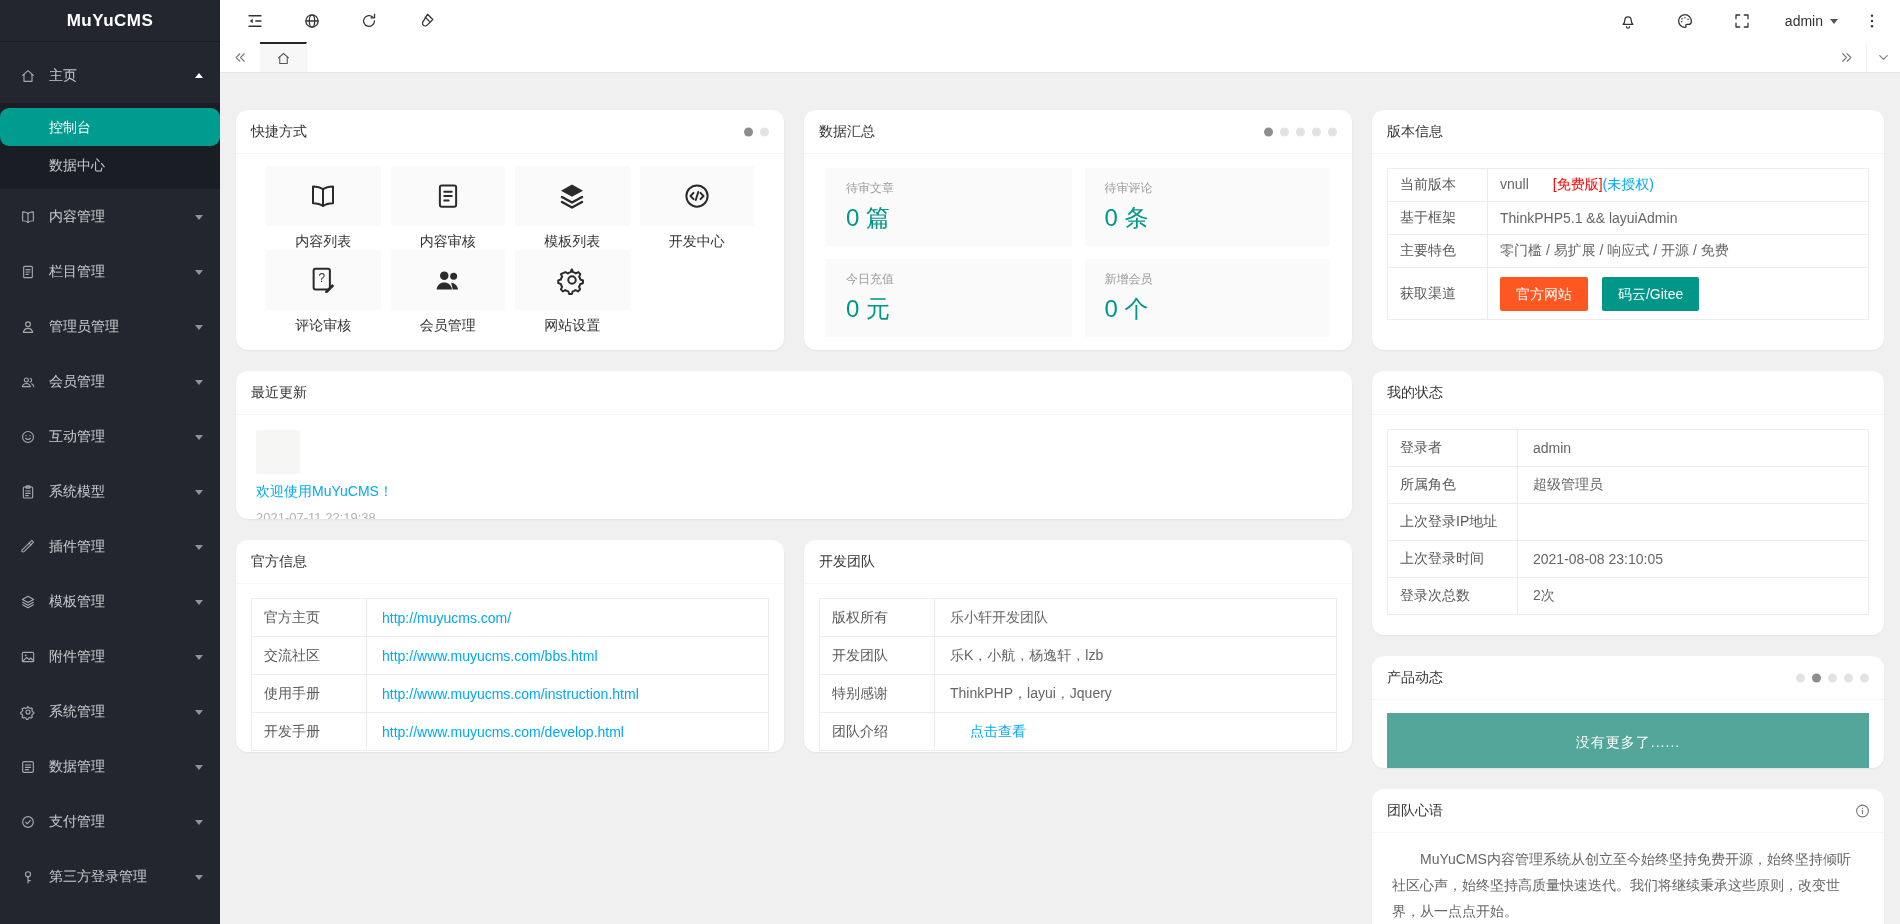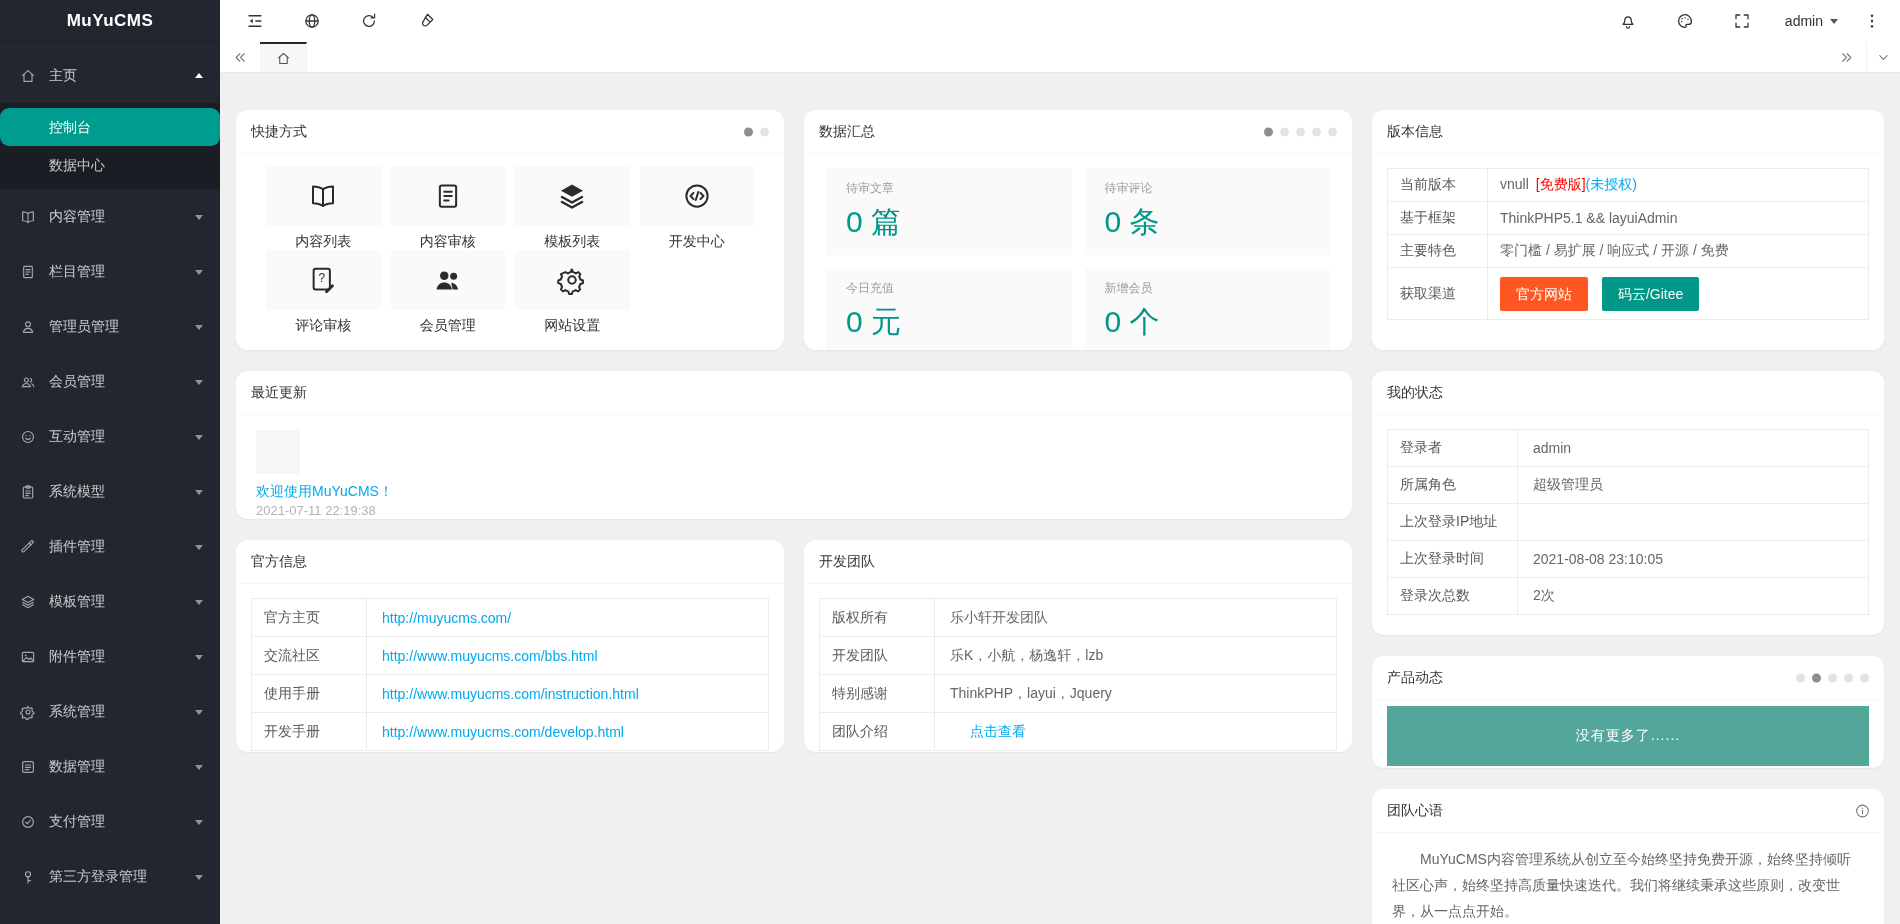--- a/index.html
+++ b/index.html
@@ -62,45 +62,45 @@
   .sc-grid{padding:12px 30px; display:grid; grid-template-columns:repeat(4,1fr); gap:1px 10px;}
   .sc-item{text-align:center; cursor:pointer;}
   .sc-iconbox{height:60px; background:#fafafa; display:flex; align-items:center; justify-content:center;}
   .icn-sc{width:30px; height:30px; color:#2b2b2b; stroke-width:1.6;}
   .sc-label{margin-top:7px; font-size:14px; color:#333; line-height:16px;}
 
   
   .st-grid{padding:14px 22px; display:grid; grid-template-columns:1fr 1fr; gap:13px;}
   .st-box{background:#fafafa; padding:12px 20px;}
   .st-label{font-size:12px; color:#9c9c9c;}
-  .st-value{font-size:30px; color:var(--teal); margin-top:5px;}
+  .st-value{font-size:24px; color:var(--teal); margin-top:5px;}
 
   
   .tbl{width:calc(100% - 30px); margin:14px 15px 0; border-collapse:collapse;}
   .tbl td{border:1px solid #ececec; padding:7px 12px; font-size:14px; color:#666;}
   .tbl td.lbl{color:#595959;}
   .v-tbl td{height:31px;} .v-tbl td.lbl{width:100px;}
   .v-tbl .btn-row{height:52px; padding:8px 12px;}
   .info-tbl td{height:38px; padding:0 15px;} .info-tbl td.lbl{width:115px; padding:0 12px;}
   .st-tbl td{height:37px; padding:0 15px;} .st-tbl td.lbl{width:130px; padding:0 12px;}
-  .red{color:var(--red); margin-left:7px;}
+  .red{color:var(--red); margin-left:24px;}
   .blue, a.link{color:var(--link); text-decoration:none; cursor:pointer;}
   td [data-link="true"]{color:var(--link); cursor:pointer;margin-left:20px;}
   .btn{display:inline-block; height:34px; line-height:34px; padding:0 16px; border:none; border-radius:2px; color:#fff; font-size:14px; cursor:pointer; margin-right:10px; font-family:inherit;}
   .btn-site{background:var(--orange);}
   .btn-gitee{background:var(--teal);}
 
   
   .recent-item{display:flex; padding:15px 20px; gap:9px; cursor:pointer;flex-direction:column;}
   .thumb{width:44px; height:44px; background:#f6f6f4; border-radius:2px; flex-shrink:0;}
   .ri-title{font-size:14px;}
-  .ri-date{font-size:13px; color:#b3b3b3; margin-top:2px;}
-
-  
-  .banner{margin:6px 15px; height:60px; background:var(--banner); color:#fff; display:flex; align-items:center; justify-content:center; font-size:14px; letter-spacing:1px;}
+  .ri-date{font-size:13px; color:#b3b3b3; margin-top:9px;}
+
+  
+  .banner{margin:13px 15px; height:60px; background:var(--banner); color:#fff; display:flex; align-items:center; justify-content:center; font-size:14px; letter-spacing:1px;}
 
   
   .motto-body{padding:8px 20px;}
   .motto-body p{text-indent:2em; line-height:1.85; color:#666; font-size:14px; margin-top:6px;}
 </style>
 </head>
 <body>
 
 <svg width="0" height="0" style="position:absolute" aria-hidden="true">
   <defs>

